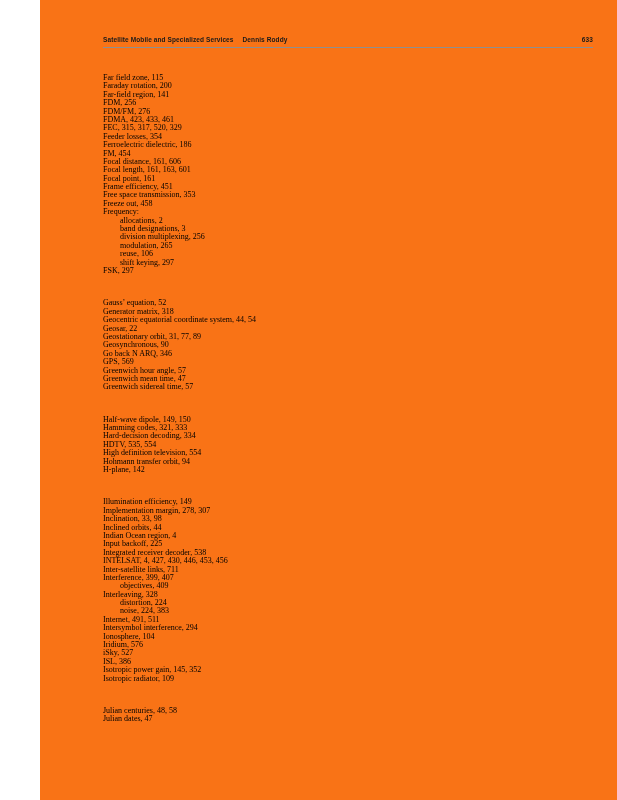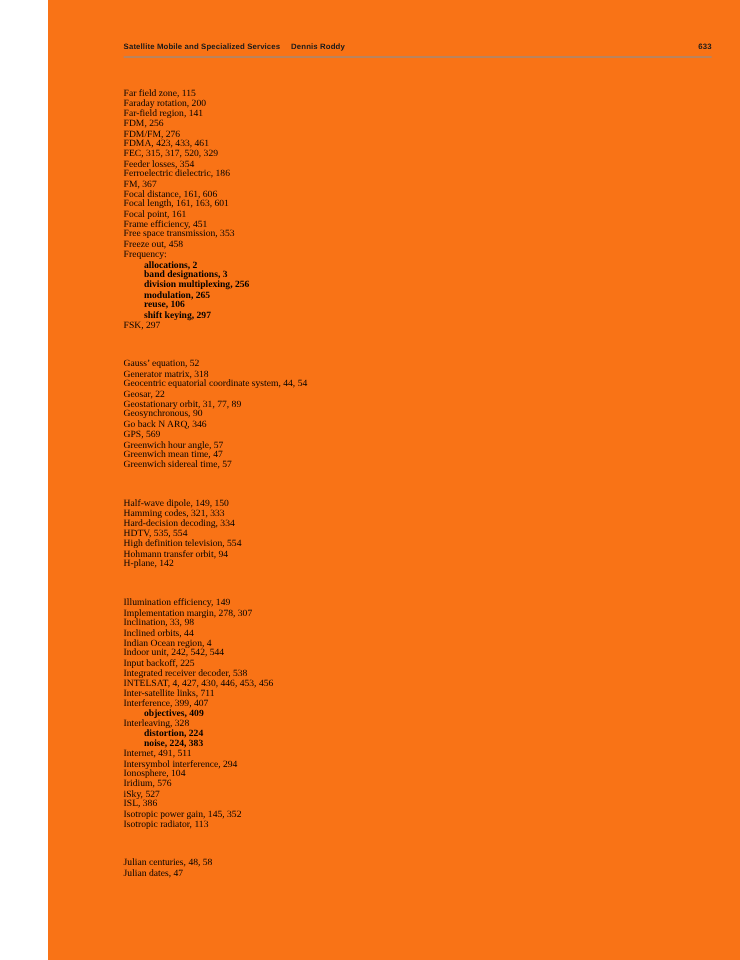--- a/index.html
+++ b/index.html
@@ -53,21 +53,20 @@
     line-height: 8.4px;
   }
   .index-group { margin: 0; }
   .index-group + .index-group { margin-top: 24px; }
   .index-entry {
     white-space: nowrap;
     height: 8.4px;
   }
   .index-entry.sub {
     padding-left: 17px;
-    font-weight: bold;
   }
 </style>
 </head>
 <body>
 
 <div class="page">
   <div class="running-header">
     <div class="left">
       <span>Satellite Mobile and Specialized Services</span>
       <span>Dennis Roddy</span>
@@ -79,21 +78,21 @@
       <div class="index-group">
         <div class="index-entry">Far field zone, 115</div>
         <div class="index-entry">Faraday rotation, 200</div>
         <div class="index-entry">Far-field region, 141</div>
         <div class="index-entry">FDM, 256</div>
         <div class="index-entry">FDM/FM, 276</div>
         <div class="index-entry">FDMA, 423, 433, 461</div>
         <div class="index-entry">FEC, 315, 317, 520, 329</div>
         <div class="index-entry">Feeder losses, 354</div>
         <div class="index-entry">Ferroelectric dielectric, 186</div>
-        <div class="index-entry">FM, 367</div>
+        <div class="index-entry">FM, 454</div>
         <div class="index-entry">Focal distance, 161, 606</div>
         <div class="index-entry">Focal length, 161, 163, 601</div>
         <div class="index-entry">Focal point, 161</div>
         <div class="index-entry">Frame efficiency, 451</div>
         <div class="index-entry">Free space transmission, 353</div>
         <div class="index-entry">Freeze out, 458</div>
         <div class="index-entry">Frequency:</div>
         <div class="index-entry sub">allocations, 2</div>
         <div class="index-entry sub">band designations, 3</div>
         <div class="index-entry sub">division multiplexing, 256</div>
@@ -123,37 +122,36 @@
         <div class="index-entry">High definition television, 554</div>
         <div class="index-entry">Hohmann transfer orbit, 94</div>
         <div class="index-entry">H-plane, 142</div>
       </div>
       <div class="index-group">
         <div class="index-entry">Illumination efficiency, 149</div>
         <div class="index-entry">Implementation margin, 278, 307</div>
         <div class="index-entry">Inclination, 33, 98</div>
         <div class="index-entry">Inclined orbits, 44</div>
         <div class="index-entry">Indian Ocean region, 4</div>
-        <div class="index-entry">Indoor unit, 242, 542, 544</div>
         <div class="index-entry">Input backoff, 225</div>
         <div class="index-entry">Integrated receiver decoder, 538</div>
         <div class="index-entry">INTELSAT, 4, 427, 430, 446, 453, 456</div>
         <div class="index-entry">Inter-satellite links, 711</div>
         <div class="index-entry">Interference, 399, 407</div>
         <div class="index-entry sub">objectives, 409</div>
         <div class="index-entry">Interleaving, 328</div>
         <div class="index-entry sub">distortion, 224</div>
         <div class="index-entry sub">noise, 224, 383</div>
         <div class="index-entry">Internet, 491, 511</div>
         <div class="index-entry">Intersymbol interference, 294</div>
         <div class="index-entry">Ionosphere, 104</div>
         <div class="index-entry">Iridium, 576</div>
         <div class="index-entry">iSky, 527</div>
         <div class="index-entry">ISL, 386</div>
         <div class="index-entry">Isotropic power gain, 145, 352</div>
-        <div class="index-entry">Isotropic radiator, 113</div>
+        <div class="index-entry">Isotropic radiator, 109</div>
       </div>
       <div class="index-group">
         <div class="index-entry">Julian centuries, 48, 58</div>
         <div class="index-entry">Julian dates, 47</div>
       </div>
     </div>
 </div>
 
 </body></html>

